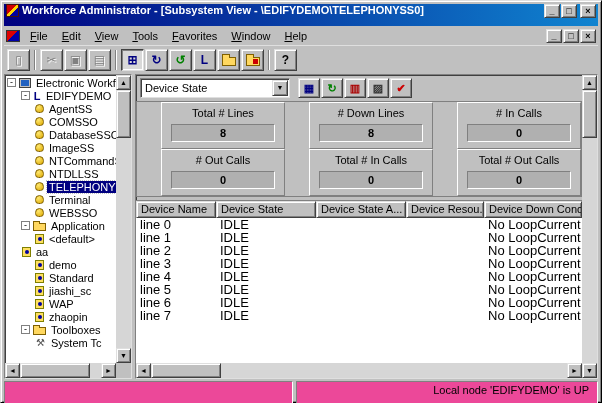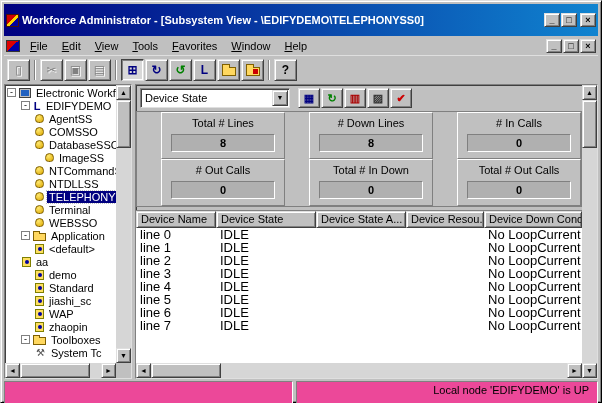--- a/index.html
+++ b/index.html
@@ -3,21 +3,21 @@
 <meta charset="utf-8">
 <style>
   *{margin:0;padding:0;box-sizing:border-box;font-family:"Liberation Sans",sans-serif;}
   html,body{width:602px;height:403px;overflow:hidden;}
   body{background:#c0c0c0;font-size:11px;}
 
   .window{position:absolute;inset:0;background:#c0c0c0;border:1px solid;border-color:#dfdfdf #000 #000 #dfdfdf;
     box-shadow:inset 1px 1px 0 #fff,inset -1px -1px 0 #808080;padding:3px;display:flex;flex-direction:column;}
 
   
-  .titlebar{height:32px;background:linear-gradient(90deg,#000080,#1084d0);display:flex;align-items:center;padding:0 2px;gap:3px;flex:0 0 auto;}
+  .titlebar{height:22px;background:linear-gradient(90deg,#000080,#1084d0);display:flex;padding:0 2px;gap:3px;flex:0 0 auto;}
   .title-text{color:#fff;font-weight:bold;font-size:11px;flex:1;white-space:nowrap;overflow:hidden;}
   .app-icon{width:13px;height:13px;background:linear-gradient(135deg,#d00000 0 45%,#ffd800 45% 62%,#0000a0 62% 100%);border:1px solid #401010;flex:0 0 auto;}
   .title-btns{display:flex;gap:1px;}
   .ctl-btn{width:16px;height:14px;background:#c0c0c0;border:1px solid;border-color:#dfdfdf #404040 #404040 #dfdfdf;
     box-shadow:inset 1px 1px 0 #fff,inset -1px -1px 0 #808080;font-size:9px;line-height:12px;text-align:center;font-weight:bold;color:#000;}
   .ctl-close{margin-left:2px;}
 
   
   .menubar{height:19px;display:flex;align-items:center;padding:1px 2px;flex:0 0 auto;}
   .mdi-icon{width:14px;height:12px;margin-right:3px;background:linear-gradient(135deg,#dd0000 0 50%,#0000aa 50% 100%);border:1px solid #333;flex:0 0 auto;}
@@ -202,21 +202,21 @@
               <span class="tree-label">AgentSS</span>
             </div>
             <div class="tree-row" style="padding-left: 30px;">
               <span class="ticon ti-bell"></span>
               <span class="tree-label">COMSSO</span>
             </div>
             <div class="tree-row" style="padding-left: 30px;">
               <span class="ticon ti-bell"></span>
               <span class="tree-label">DatabaseSSO</span>
             </div>
-            <div class="tree-row" style="padding-left: 30px; justify-content: center;">
+            <div class="tree-row" style="padding-left: 30px;">
               <span class="ticon ti-bell"></span>
               <span class="tree-label">ImageSS</span>
             </div>
             <div class="tree-row" style="padding-left: 30px;">
               <span class="ticon ti-bell"></span>
               <span class="tree-label">NTCommandSS</span>
             </div>
             <div class="tree-row" style="padding-left: 30px;">
               <span class="ticon ti-bell"></span>
               <span class="tree-label">NTDLLSS</span>
@@ -337,21 +337,21 @@
               </div>
               <div class="stat-cell">
                 <div class="stat-label"># In Calls</div>
                 <div class="stat-value">0</div>
               </div>
               <div class="stat-cell">
                 <div class="stat-label"># Out Calls</div>
                 <div class="stat-value">0</div>
               </div>
               <div class="stat-cell">
-                <div class="stat-label">Total # In Down</div>
+                <div class="stat-label">Total # In Calls</div>
                 <div class="stat-value">0</div>
               </div>
               <div class="stat-cell">
                 <div class="stat-label">Total # Out Calls</div>
                 <div class="stat-value">0</div>
               </div>
             </div>
 
           <div class="table-area">
             <div class="thead">

